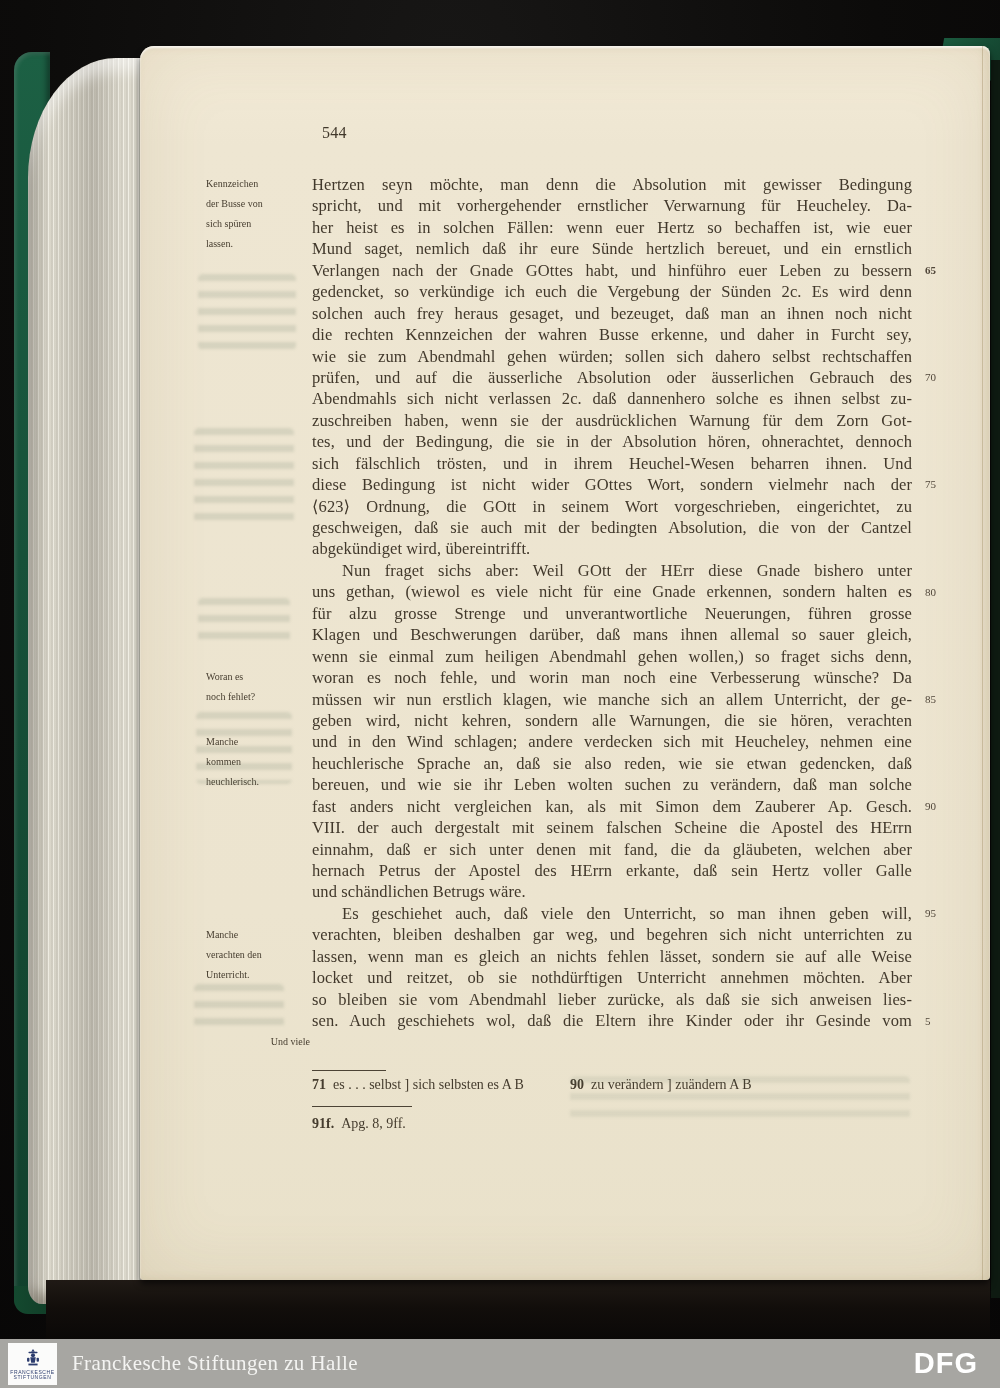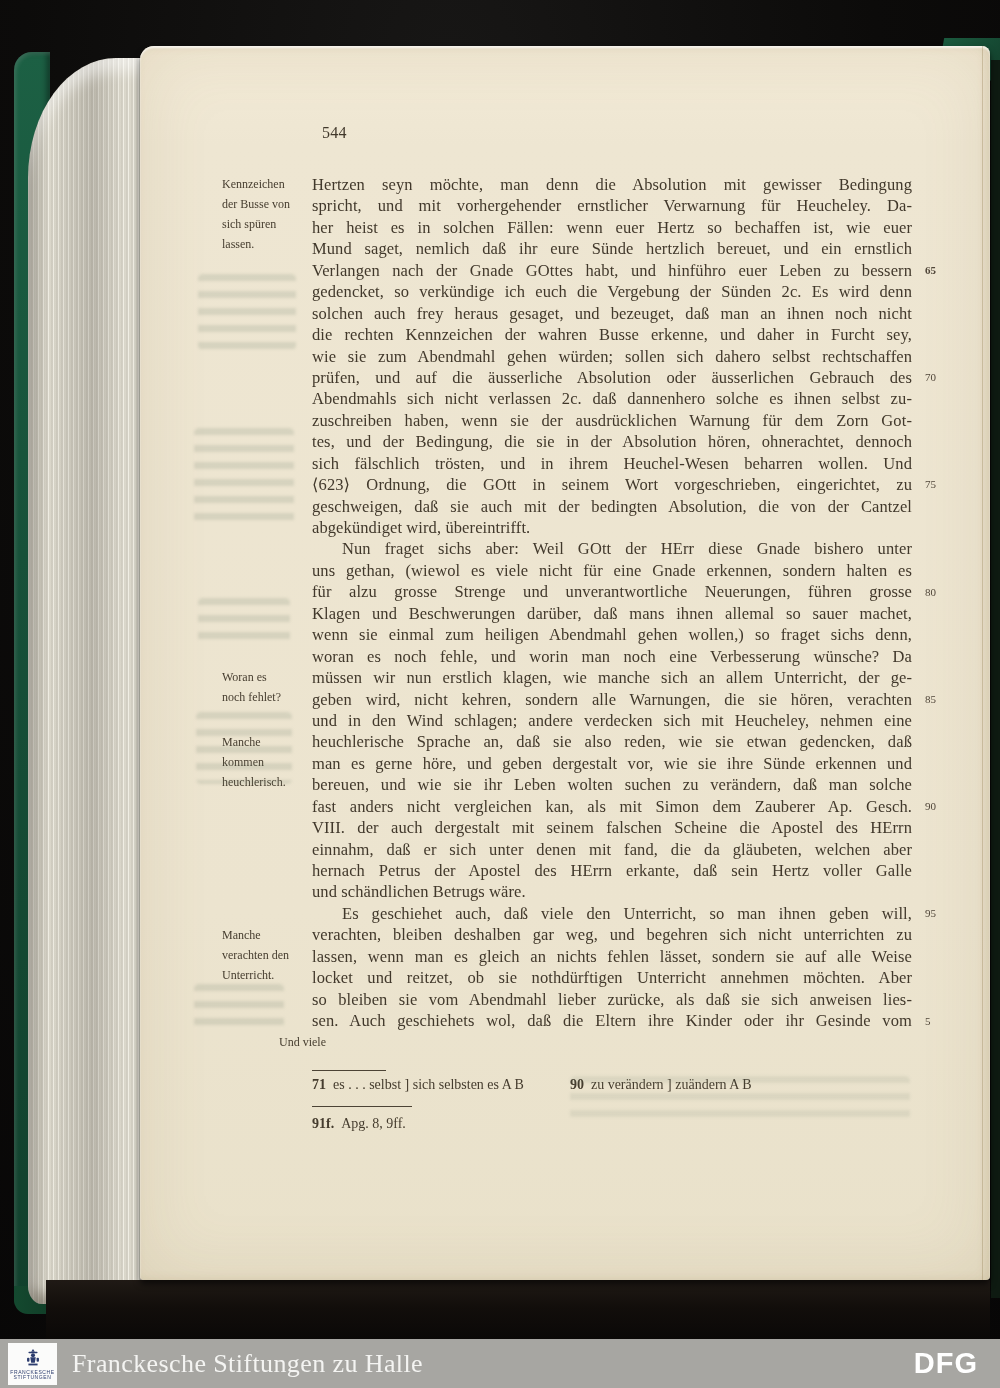--- a/index.html
+++ b/index.html
@@ -35,39 +35,39 @@
   
   .runhead{position:absolute;top:78px;left:14px;width:100%;height:22px;font-size:16px;letter-spacing:.3px;}
   .pgnum{position:absolute;left:168px;top:0;}
   .runtitle{position:absolute;left:172px;top:0;width:600px;text-align:center;word-spacing:3px;}
   .bodytext{position:absolute;left:172px;top:128px;width:600px;font-size:16.5px;}
   .bl{height:21.45px;line-height:21.45px;overflow:hidden;text-align:justify;text-align-last:justify;
       letter-spacing:.1px;}
   .bl.ind{padding-left:30px;}
   .bl.flush{text-align-last:left;}
   .marginnotes{position:absolute;left:66px;top:0;width:104px;}
-  .mnote{position:absolute;left:16px;width:104px;font-size:12px;line-height:20px;white-space:pre-line;color:#463d2f;}
+  .mnote{position:absolute;left:0;width:104px;font-size:10px;line-height:20px;white-space:pre-line;color:#463d2f;}
   .linenums{position:absolute;left:785px;top:0;width:30px;}
   .lnum{position:absolute;left:0;font-size:11px;color:#51473a;}
   .footnotes{position:absolute;left:172px;top:0;width:620px;font-size:14px;color:#453c2e;}
   .fnrule1{position:absolute;top:1024px;left:0;width:74px;border-top:1.6px solid #4c4335;}
   .fnrow1{position:absolute;top:1031px;left:0;display:flex;gap:46px;white-space:nowrap;}
   .fnrule2{position:absolute;top:1060px;left:0;width:100px;border-top:1.6px solid #4c4335;}
   .fnrow2{position:absolute;top:1070px;left:0;white-space:nowrap;}
   .fnum{font-weight:bold;margin-right:7px;}
   
   .smudge{position:absolute;border-radius:5px;filter:blur(1.6px);
       background:repeating-linear-gradient(180deg, rgba(96,118,96,.16) 0 7px, rgba(0,0,0,0) 7px 17px);}
   
   .footer{position:absolute;left:0;top:1339px;width:1000px;height:49px;background:#a7a6a2;}
   .logobox{position:absolute;left:8px;top:4px;width:49px;height:42px;background:#fbfbfa;
       display:flex;flex-direction:column;align-items:center;justify-content:center;}
   .logocap{font-family:"Liberation Sans",sans-serif;font-size:5px;letter-spacing:.6px;color:#2c3c6e;line-height:5.5px;text-align:center;}
   .foottitle{position:absolute;left:72px;top:0;height:49px;display:flex;align-items:center;
-      color:#f4f4f2;font-size:26px;letter-spacing:.4px;}
+      color:#f4f4f2;font-size:21px;letter-spacing:.4px;}
   .dfg{position:absolute;right:22px;top:0;height:49px;display:flex;align-items:center;
       font-family:"Liberation Sans",sans-serif;font-weight:700;font-size:29px;color:#fff;
       letter-spacing:1px;transform:scaleY(1.04);}
 </style>
 </head>
 <body>
 
 <div class="stage">
 
   <div class="cover-left"></div>
@@ -106,35 +106,35 @@
         <div class="bl">Mund saget, nemlich daß ihr eure Sünde hertzlich bereuet, und ein ernstlich</div>
         <div class="bl">Verlangen nach der Gnade GOttes habt, und hinführo euer Leben zu bessern</div>
         <div class="bl">gedencket, so verkündige ich euch die Vergebung der Sünden 2c. Es wird denn</div>
         <div class="bl">solchen auch frey heraus gesaget, und bezeuget, daß man an ihnen noch nicht</div>
         <div class="bl">die rechten Kennzeichen der wahren Busse erkenne, und daher in Furcht sey,</div>
         <div class="bl">wie sie zum Abendmahl gehen würden; sollen sich dahero selbst rechtschaffen</div>
         <div class="bl">prüfen, und auf die äusserliche Absolution oder äusserlichen Gebrauch des</div>
         <div class="bl">Abendmahls sich nicht verlassen 2c. daß dannenhero solche es ihnen selbst zu-</div>
         <div class="bl">zuschreiben haben, wenn sie der ausdrücklichen Warnung für dem Zorn Got-</div>
         <div class="bl">tes, und der Bedingung, die sie in der Absolution hören, ohnerachtet, dennoch</div>
-        <div class="bl">sich fälschlich trösten, und in ihrem Heuchel-Wesen beharren wollen. Und</div>
+        <div class="bl">sich fälschlich trösten, und in ihrem Heuchel-Wesen beharren ihnen. Und</div>
+        <div class="bl">diese Bedingung ist nicht wider GOttes Wort, sondern vielmehr nach der</div>
         <div class="bl">⟨623⟩ Ordnung, die GOtt in seinem Wort vorgeschrieben, eingerichtet, zu</div>
         <div class="bl">geschweigen, daß sie auch mit der bedingten Absolution, die von der Cantzel</div>
         <div class="bl flush">abgekündiget wird, übereintrifft.</div>
         <div class="bl ind">Nun fraget sichs aber: Weil GOtt der HErr diese Gnade bishero unter</div>
         <div class="bl">uns gethan, (wiewol es viele nicht für eine Gnade erkennen, sondern halten es</div>
         <div class="bl">für alzu grosse Strenge und unverantwortliche Neuerungen, führen grosse</div>
-        <div class="bl">Klagen und Beschwerungen darüber, daß mans ihnen allemal so sauer machet,</div>
+        <div class="bl">Klagen und Beschwerungen darüber, daß mans ihnen allemal so sauer gleich,</div>
         <div class="bl">wenn sie einmal zum heiligen Abendmahl gehen wollen,) so fraget sichs denn,</div>
         <div class="bl">woran es noch fehle, und worin man noch eine Verbesserung wünsche? Da</div>
         <div class="bl">müssen wir nun erstlich klagen, wie manche sich an allem Unterricht, der ge-</div>
         <div class="bl">geben wird, nicht kehren, sondern alle Warnungen, die sie hören, verachten</div>
         <div class="bl">und in den Wind schlagen; andere verdecken sich mit Heucheley, nehmen eine</div>
         <div class="bl">heuchlerische Sprache an, daß sie also reden, wie sie etwan gedencken, daß</div>
-        <div class="bl">man es gerne höre, und geben dergestalt vor, wie sie ihre Sünde erkennen und</div>
         <div class="bl">bereuen, und wie sie ihr Leben wolten suchen zu verändern, daß man solche</div>
         <div class="bl">fast anders nicht vergleichen kan, als mit Simon dem Zauberer Ap. Gesch.</div>
         <div class="bl">VIII. der auch dergestalt mit seinem falschen Scheine die Apostel des HErrn</div>
         <div class="bl">einnahm, daß er sich unter denen mit fand, die da gläubeten, welchen aber</div>
         <div class="bl">hernach Petrus der Apostel des HErrn erkante, daß sein Hertz voller Galle</div>
         <div class="bl flush">und schändlichen Betrugs wäre.</div>
         <div class="bl ind">Es geschiehet auch, daß viele den Unterricht, so man ihnen geben will,</div>
         <div class="bl">verachten, bleiben deshalben gar weg, und begehren sich nicht unterrichten zu</div>
         <div class="bl">lassen, wenn man es gleich an nichts fehlen lässet, sondern sie auf alle Weise</div>
         <div class="bl">locket und reitzet, ob sie nothdürftigen Unterricht annehmen möchten. Aber</div>

